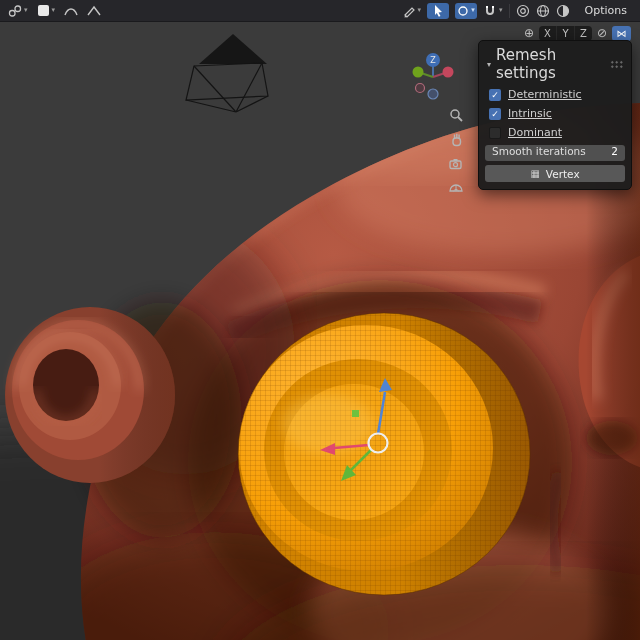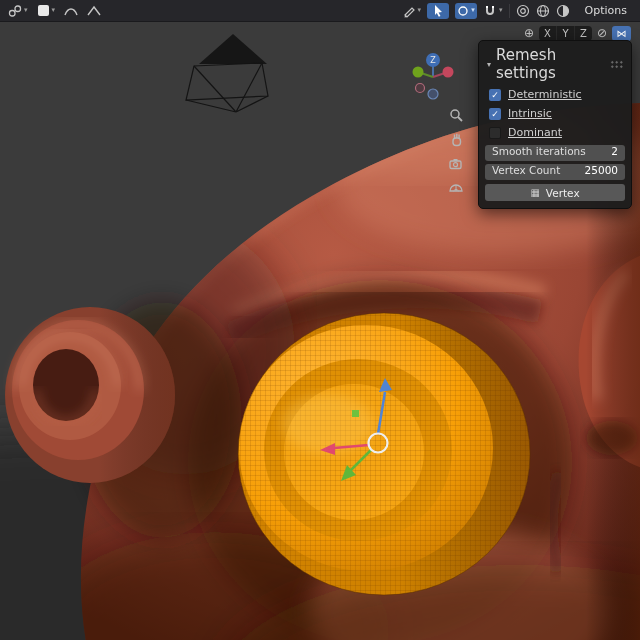--- a/index.html
+++ b/index.html
@@ -326,23 +326,19 @@
   <div class="cb-row">
     <span class="cb off"></span>
     <span class="cb-label">Dominant</span>
   </div>
 
   <div class="fields">
     <div class="field">
       <span class="field-label">Smooth iterations</span>
       <span class="field-value">2</span>
     </div>
-    <div class="field">
-      <span class="field-label">Vertex Count</span>
-      <span class="field-value">25000</span>
-    </div>
   </div>
 
   <div class="remesh-btn">
     <span class="remesh-icon">▦</span>
     <span>Vertex</span>
   </div>
 </div>
 
 </body></html>

